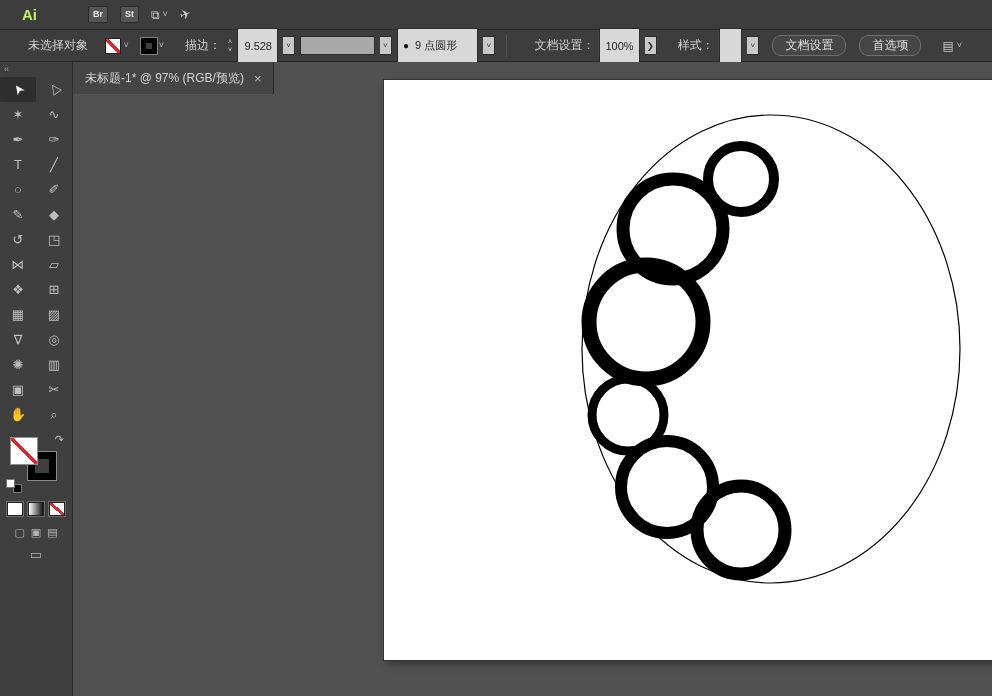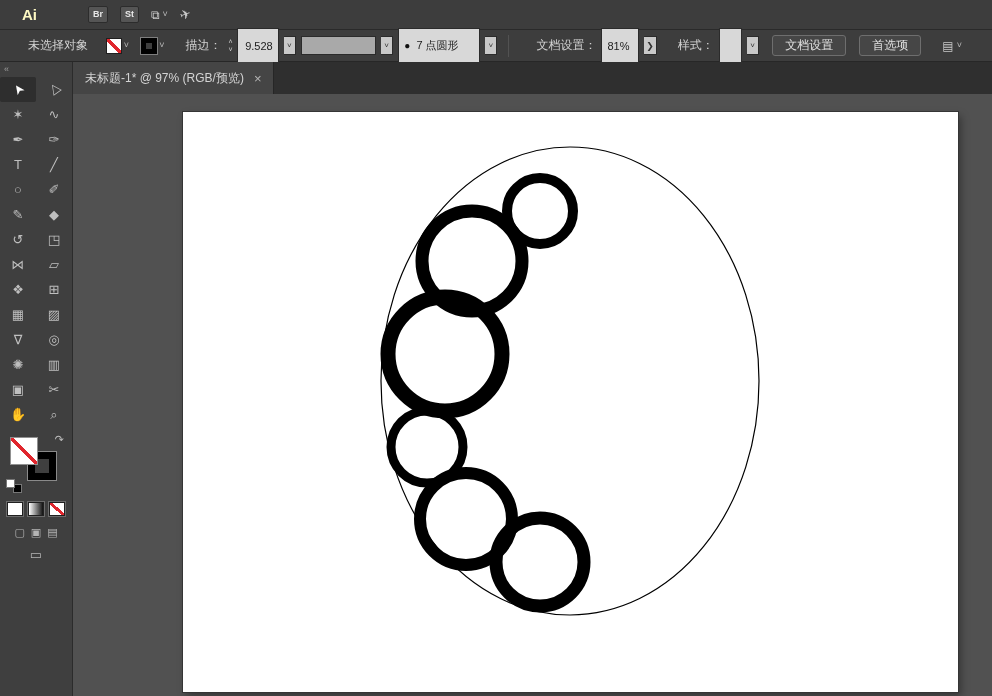--- a/index.html
+++ b/index.html
@@ -60,21 +60,21 @@
   .profile-box { width: 92px; height: 19px; background: #a9a9a9; border: 1px solid #2b2b2b; }
   .brush-field { width: 98px; gap: 6px; }
   .brush-dot { color: #111; font-size: 10px; line-height: 10px; }
   .w-opacity { width: 44px; }
   .arrow-box {
     height: 19px; width: 15px; background: #c9c9c9; border: 1px solid #2b2b2b; border-left: none;
     color: #333; font-size: 9px; display: inline-flex; align-items: center; justify-content: center;
   }
   .w-style { width: 26px; }
   .cb-btn {
-    height: 21px; background: #464646; border: 1px solid #6e6e6e; border-radius: 3px;
+    height: 21px; background: #464646; border: 1px solid #6e6e6e; border-radius: 9px;
     color: #e0e0e0; font-size: 12px; padding: 0 12px; display: inline-flex; align-items: center;
     margin-left: 8px; white-space: nowrap;
   }
   .panel-dd { display: inline-flex; align-items: center; gap: 3px; margin-left: 16px; color: #c9c9c9; }
   .panel-dd .pi { font-size: 12px; }
 
   
   .main { flex: 1; display: flex; min-height: 0; }
 
   
@@ -108,21 +108,21 @@
   .mini-sq { width: 16px; height: 14px; border: 1px solid #202020; outline: 1px solid #6c6c6c; }
   .mini-color { background: #ffffff; }
   .mini-grad { background: linear-gradient(90deg, #ffffff, #111111); }
   .mini-none {
     background: linear-gradient(to top right, #ffffff calc(50% - 1.5px), #e0262d calc(50% - 1.5px), #e0262d calc(50% + 1.5px), #ffffff calc(50% + 1.5px));
   }
   .modes-row { display: flex; gap: 6px; justify-content: center; margin-top: 10px; color: #b5b5b5; font-size: 11px; }
   .screen-mode { text-align: center; margin-top: 8px; color: #b5b5b5; font-size: 13px; }
 
   
-  .workarea { flex: 1; display: flex; flex-direction: column; min-width: 0; text-align: right; }
+  .workarea { flex: 1; display: flex; flex-direction: row; min-width: 0; text-align: right; }
   .tabstrip { height: 32px; flex: 0 0 32px; background: #2f2f2f; display: flex; align-items: stretch; }
   .tab {
     background: #454545; display: inline-flex; align-items: center; padding: 0 12px;
     border-right: 1px solid #262626; color: #d4d4d4; gap: 10px; font-size: 12px; white-space: nowrap;
   }
   .tab-close { color: #b5b5b5; font-size: 13px; }
 
   .canvas {
     flex: 1; position: relative; background: #515151; overflow: hidden;
   }
@@ -131,21 +131,21 @@
     box-shadow: 0 0 0 1px #353535, 3px 4px 8px rgba(0,0,0,0.35);
   }
   .artboard svg { display: block; }
 </style>
 </head>
 <body>
 
 <div class="app">
 
   <header class="menubar">
-    <span class="logo" style="color: #fef9c3; margin-left: 22px;">Ai</span>
+    <span class="logo" style="color: #bef264; margin-left: 22px;">Ai</span>
     <div class="mb-right">
       <span class="sq-btn">Br</span>
       <span class="sq-btn">St</span>
       <span class="ws">
         <span class="ws-icon">⧉</span>
         <span class="chev">˅</span>
       </span>
       <span class="gpu">✈</span>
     </div>
   </header>
@@ -168,29 +168,29 @@
     <span class="field w-stroke">
       <span>9.528</span>
     </span>
       <span class="chev-box">˅</span>
 
     <span class="profile-box"></span>
       <span class="chev-box">˅</span>
 
     <span class="field brush-field">
       <span class="brush-dot">●</span>
-      <span>7 点圆形</span>
+      <span>9 点圆形</span>
     </span>
       <span class="chev-box">˅</span>
 
     <span class="divider"></span>
 
     <span class="cb-label">文档设置：</span>
     <span class="field w-opacity">
-      <span>81%</span>
+      <span>100%</span>
     </span>
       <span class="arrow-box">❯</span>
 
     <span class="cb-label">样式：</span>
     <span class="field w-style"></span>
       <span class="chev-box">˅</span>
 
     <button class="cb-btn">文档设置</button>
     <button class="cb-btn">首选项</button>
 

